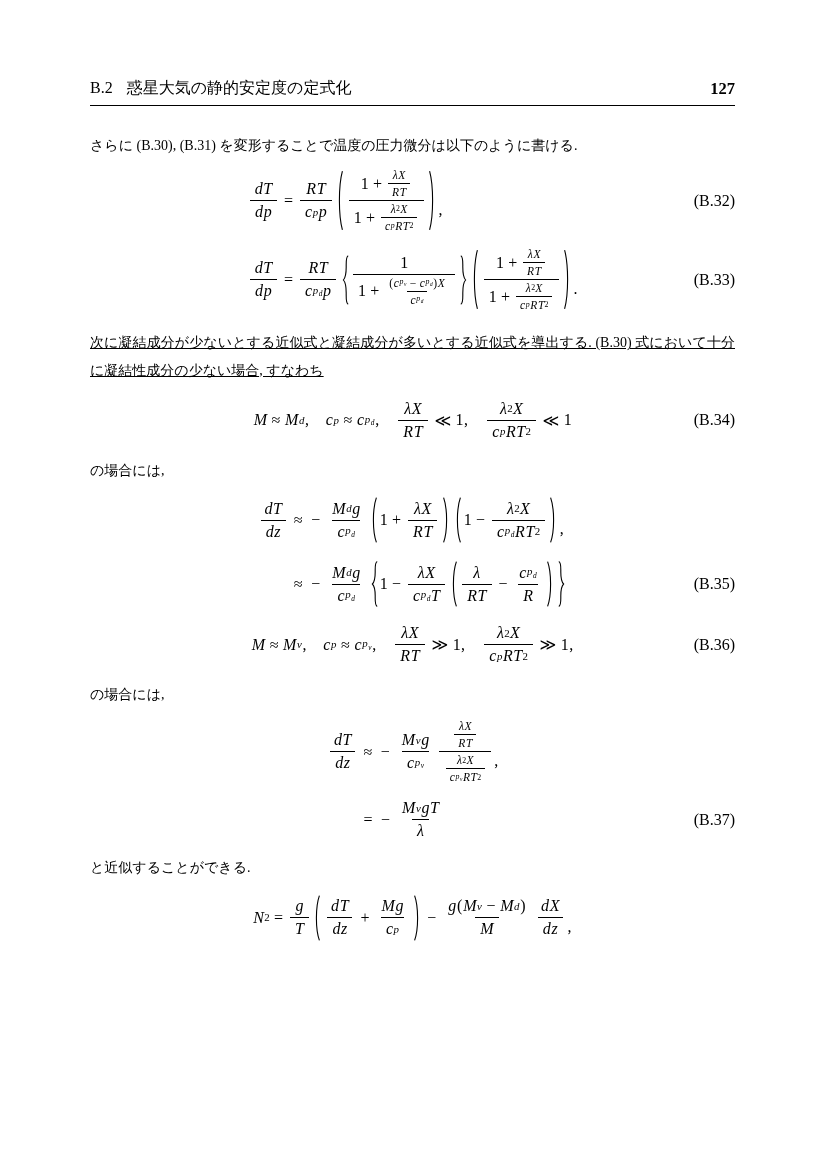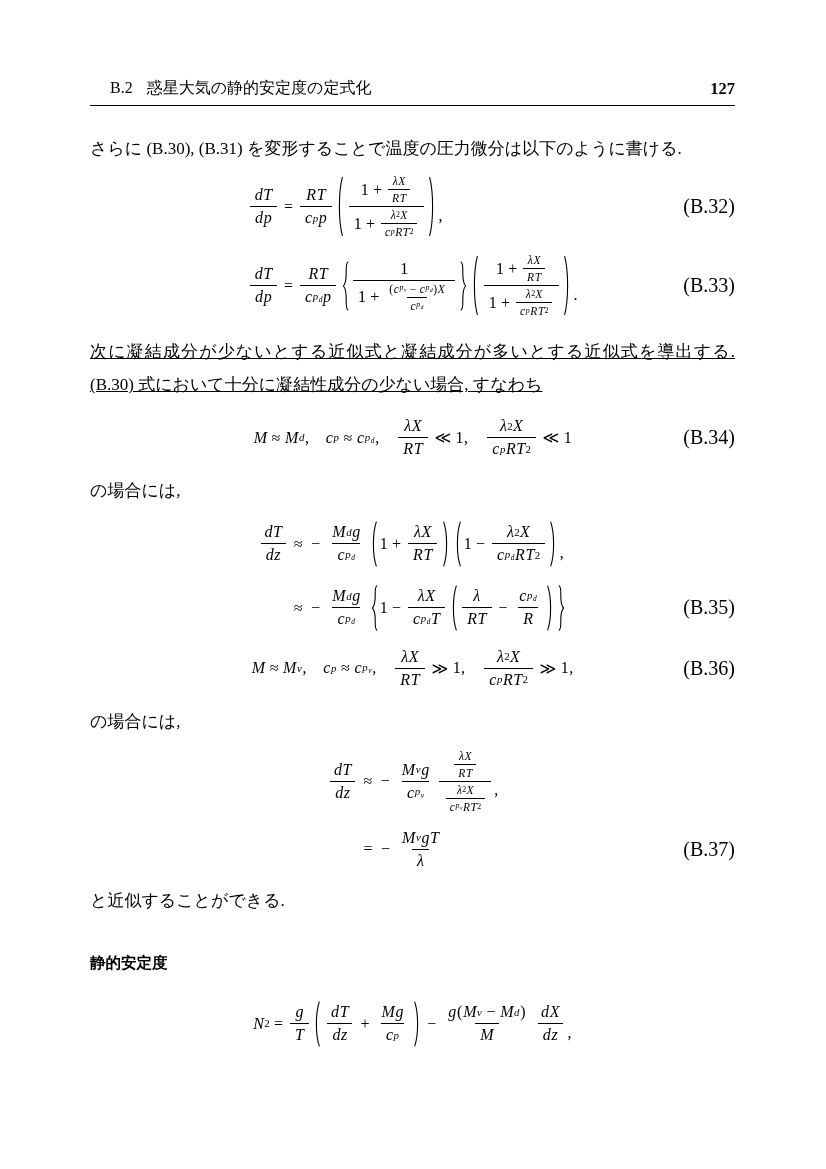--- a/index.html
+++ b/index.html
@@ -8,46 +8,46 @@
     width:826px;height:1169px;
     margin:0 auto;
     background:#ffffff;
     box-sizing:border-box;
     padding:78px 91px 0 90px;
     font-family:"Liberation Serif","DejaVu Serif",serif;
     color:#000;
     overflow:hidden;
   }
   
-  .header{display:flex;justify-content:space-between;align-items:center;font-size:16px;margin-left:20px;}
+  .header{display:flex;justify-content:space-between;align-items:center;font-size:16px;}
   .hsec .secno{margin-right:14px;}
   .hpage{font-weight:bold;font-size:16.5px;}
   .hrule{border-bottom:1.4px solid #000;margin-top:6px;margin-bottom:26px;}
   
   .para{
-    font-size:17px;line-height:1.95;
+    font-size:14px;line-height:1.95;
     text-align:justify;margin:0 0 10px 0;
   }
   .mvar{font-style:italic;font-family:"Liberation Serif","DejaVu Serif",serif;}
   .subhead{
     font-family:"Liberation Sans","DejaVu Sans",sans-serif;
     font-weight:bold;font-size:15.5px;
     margin:36px 0 26px 0;
   }
   
   .equation{margin:14px 0 16px 0;}
   .eqgrid{
     display:grid;grid-template-columns:1fr auto auto 1fr;
     width:100%;row-gap:16px;align-items:center;
     font-size:16px;font-family:"Liberation Serif","DejaVu Serif",serif;
   }
   .c2{display:flex;justify-content:flex-end;align-items:center;}
   .c3{display:flex;justify-content:flex-start;align-items:center;}
   .c4{display:flex;justify-content:flex-end;align-items:center;padding-left:8px;}
-  .eqtag{font-size:20px;white-space:nowrap;margin-left:24px;}
+  .eqtag{font-size:16px;white-space:nowrap;margin-left:24px;}
   .mrow{display:inline-flex;align-items:center;flex-wrap:nowrap;}
   .mstr{display:inline-flex;align-items:center;white-space:nowrap;}
   .mstr i{font-family:"Liberation Serif","DejaVu Serif",serif;padding:0 0.3px;}
   .rel{margin:0 0.27em;}
   .mo{margin:0 0.03em;}
   .mn{}
   sub,sup{font-size:0.68em;line-height:1;}
   sub{vertical-align:-0.28em;}
   sup{vertical-align:0.45em;}
   .frac{display:inline-flex;flex-direction:column;align-items:center;vertical-align:middle;margin:0 0.16em;}
@@ -847,21 +847,20 @@
           </span>
         </div>
         <div class="c4" style="grid-area: 2 / 4; font-family: Liberation Serif, serif;">
           <span class="eqtag">(B.37)</span>
         </div>
       </div>
     </div>
 
   <p class="para" style="margin-bottom:0;">と近似することができる.</p>
 
-  <div class="subhead">静的安定度</div>
 
 
   <div class="equation" style="margin:12px 0 0 0;">
       <div class="eqgrid">
         <div class="c2" style="grid-area: 1 / 2;"></div>
         <div class="c3" style="grid-area: 1 / 3;">
           <span class="mrow">
             <span class="mstr">
               <i>N</i>
               <sup><span class="mn">2</span></sup>

